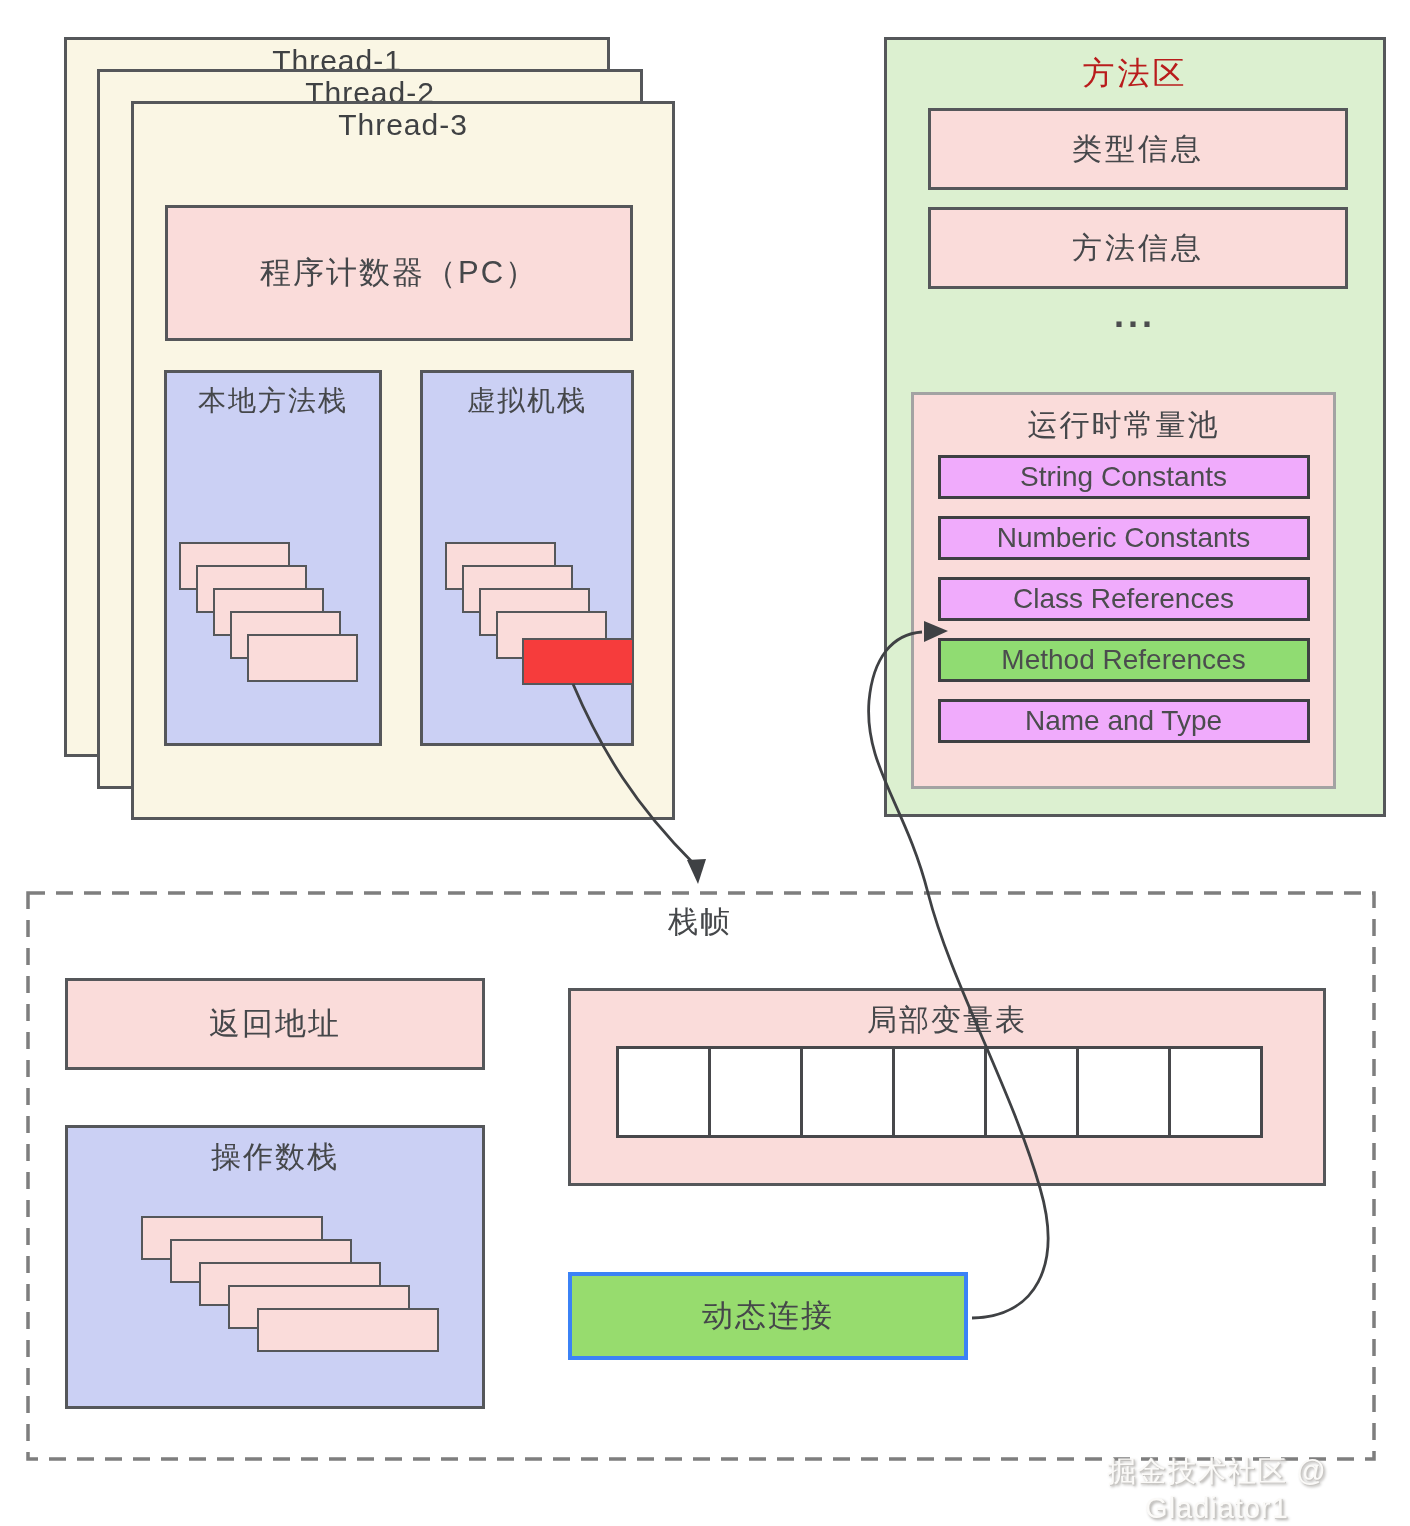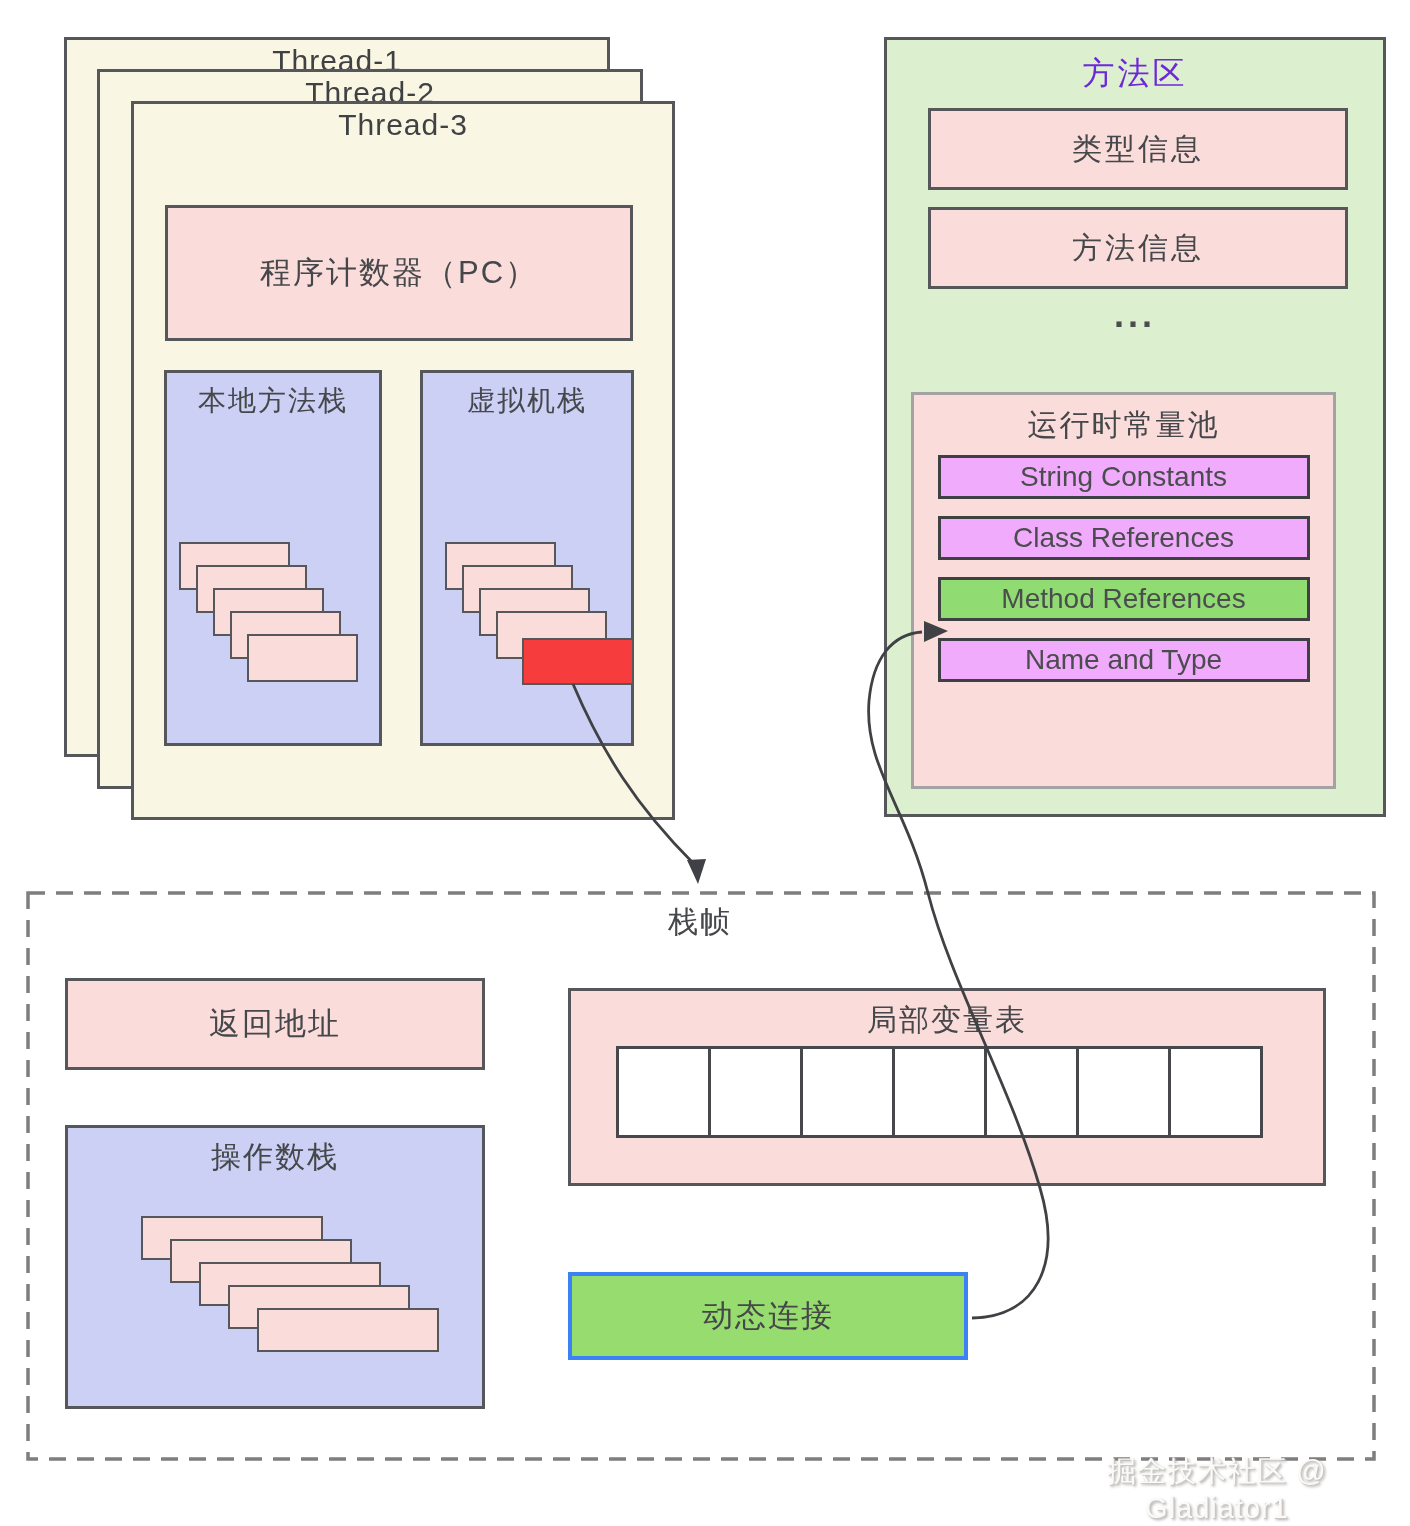--- a/index.html
+++ b/index.html
@@ -21,21 +21,21 @@
   .blue{background:#cbd0f4;}
   .label-31{font-size:31px;letter-spacing:2px;color:#45474a;}
 
   .stack-box-title{margin-top:9px;text-align:center;font-size:28px;letter-spacing:2px;color:#45474a;}
 
   .card{position:absolute;box-sizing:border-box;background:#fadcda;border:2.5px solid #55575a;}
   .red-card{background:#f63c3c;}
 
   
   #method-area{background:#dcf0d0;border:3px solid #55575a;}
-  #method-area-title{margin-top:12px;text-align:center;font-size:32px;letter-spacing:3px;color:#6d28d9;}
+  #method-area-title{margin-top:12px;text-align:center;font-size:32px;letter-spacing:3px;color:#b91c1c;}
   .info-box{position:absolute;left:41px;width:414px;height:76px;background:#fadcda;
     border:3px solid #55575a;display:flex;align-items:center;justify-content:center;
     font-size:30px;letter-spacing:3px;}
   #ma-ellipsis{position:absolute;left:0;top:254px;width:100%;text-align:center;
     font-size:36px;letter-spacing:4px;color:#4b4c4e;font-weight:bold;}
   #constant-pool{position:absolute;left:24px;top:321px;width:419px;height:391px;
     background:#fadcda;border:3px solid #a3a3a3;margin-top:31px;}
   #constant-pool-title{margin-top:10px;text-align:center;font-size:30px;letter-spacing:2px;}
   #pool-entries{margin-top:9px;}
   .pool-entry{width:372px;height:44px;margin:0 auto 17px auto;background:#f0abfc;
@@ -99,20 +99,21 @@
 
   <div class="abs" id="method-area" style="left:884px;top:37px;width:502px;height:780px;">
     <div id="method-area-title">方法区</div>
     <div class="info-box" style="top:68px;">类型信息</div>
     <div class="info-box" style="top:167px;">方法信息</div>
     <div id="ma-ellipsis">...</div>
     <div id="constant-pool">
       <div id="constant-pool-title">运行时常量池</div>
       <div id="pool-entries">
           <div class="pool-entry">String Constants</div>
+          <div class="pool-entry">Numberic Constants</div>
           <div class="pool-entry">Class References</div>
           <div class="pool-entry highlight">Method References</div>
           <div class="pool-entry">Name and Type</div>
         </div>
     </div>
   </div>
 
   <div class="abs" id="stack-frame-label" style="left:600px;top:902px;width:200px;">栈帧</div>
 
   <div class="abs pink bordered center" style="left:65px;top:978px;width:420px;height:92px;">

